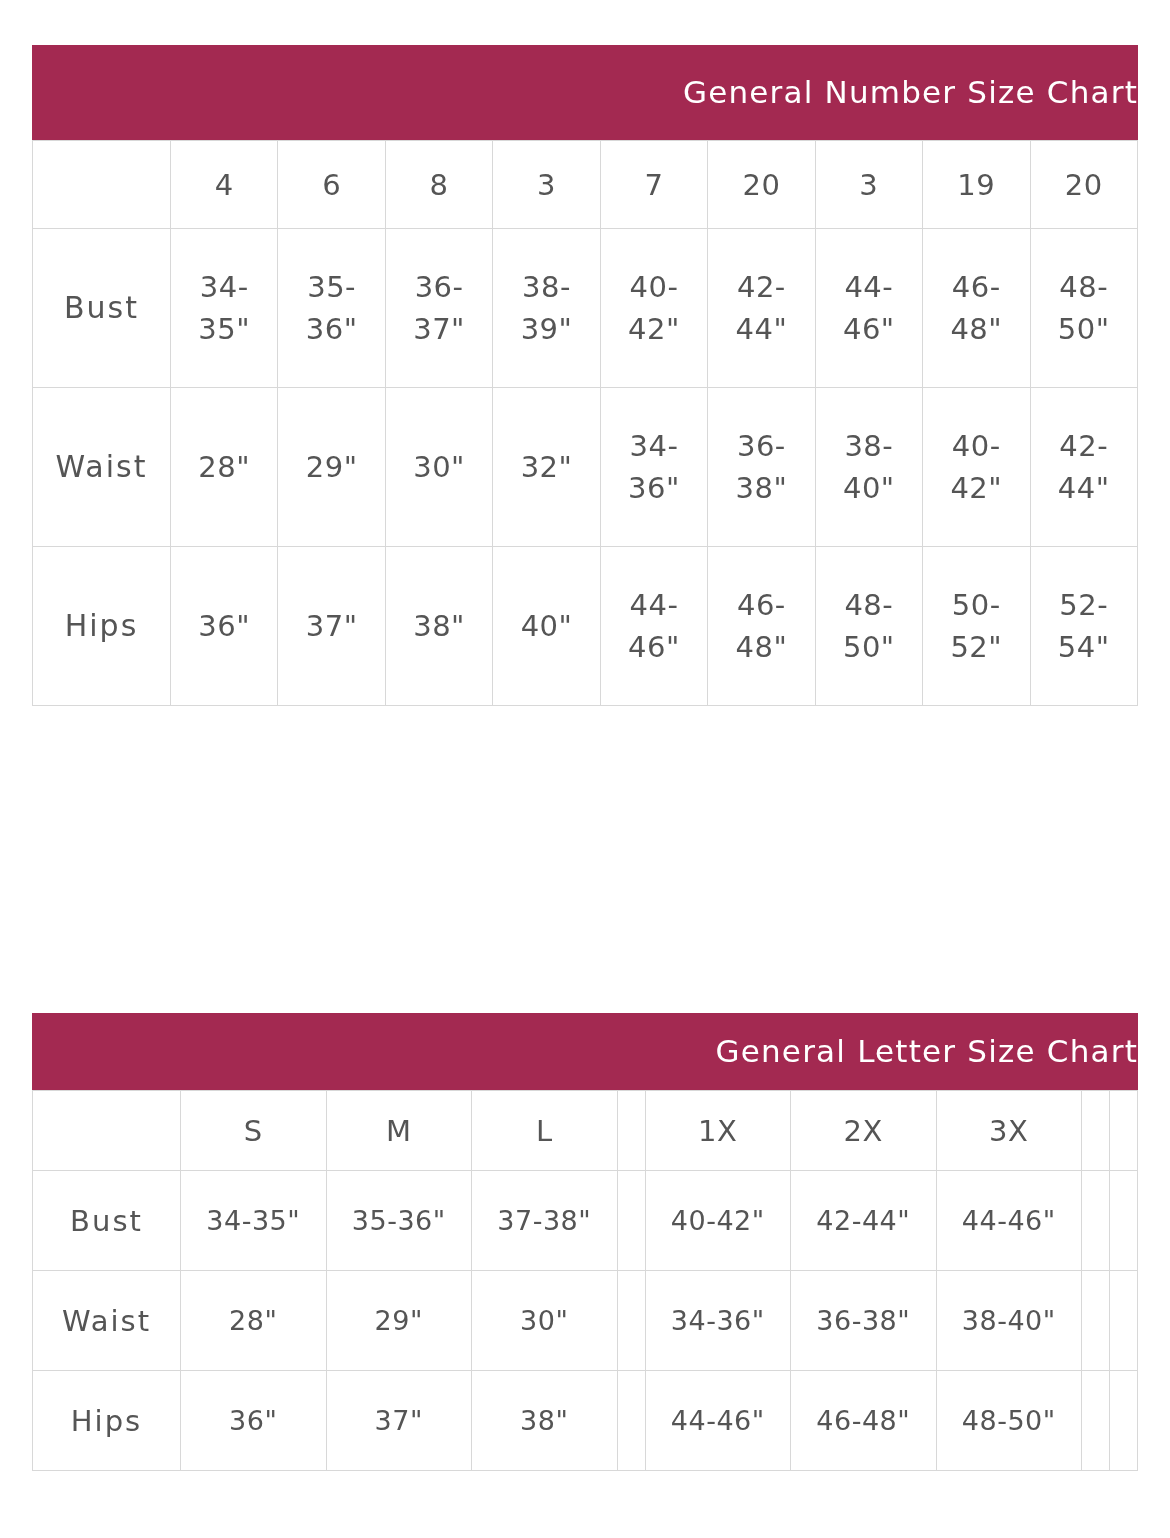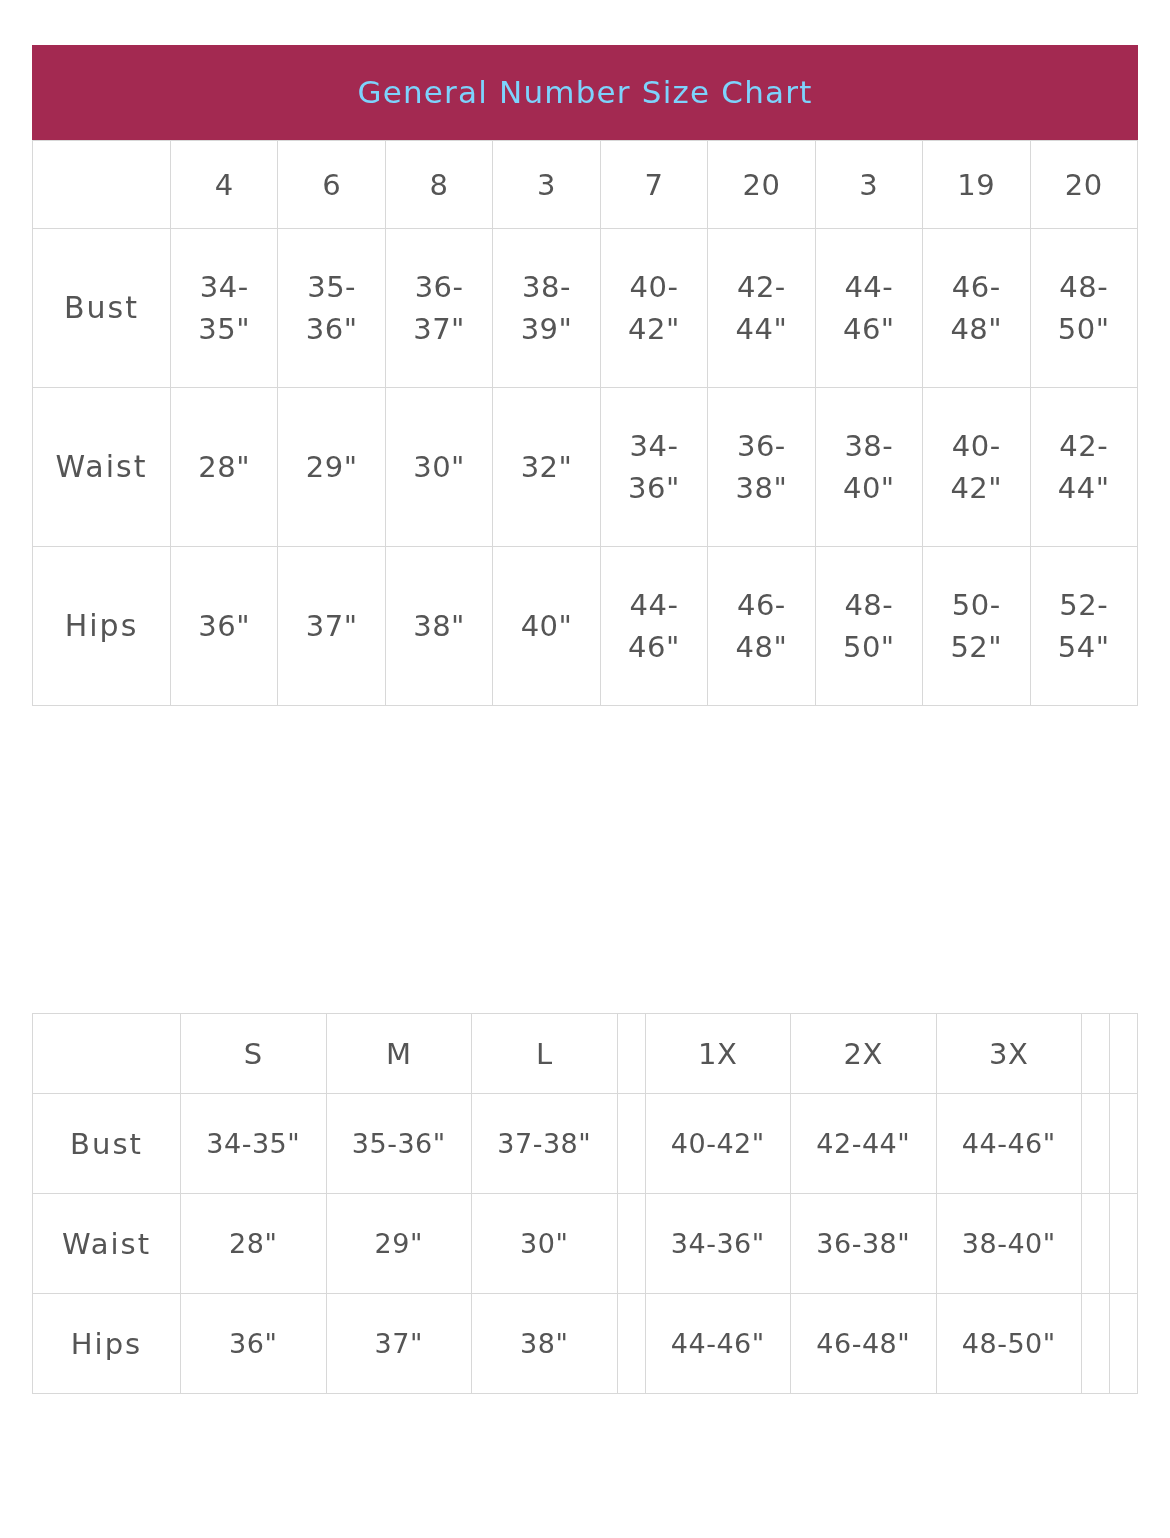--- a/index.html
+++ b/index.html
@@ -33,22 +33,22 @@
     width: 1106px;
   }
   #letter-chart {
     left: 32px;
     top: 1013px;
     width: 1106px;
   }
 
   .chart-title {
     background: #a32951;
-    color: #7dd3fc;
-    text-align: center;
+    color: #ffffff;
+    text-align: right;
     font-size: 31px;
     letter-spacing: 1.2px;
     font-weight: normal;
     box-sizing: border-box;
   }
   #number-chart .chart-title {
     height: 95px;
     line-height: 95px;
   }
   #letter-chart .chart-title {
@@ -243,20 +243,21 @@
             </td>
           <td>
               <span class="wrapval">52-54"</span>
             </td>
         </tr>
       </tbody>
     </table>
   </section>
 
   <section class="chart-block" id="letter-chart">
+    <div class="chart-title">General Letter Size Chart</div>
     <table class="size-table" id="letter-table">
       <colgroup>
         <col class="rowhead">
         <col>
           <col>
           <col>
         <col class="spacer">
         <col>
           <col>
           <col>

